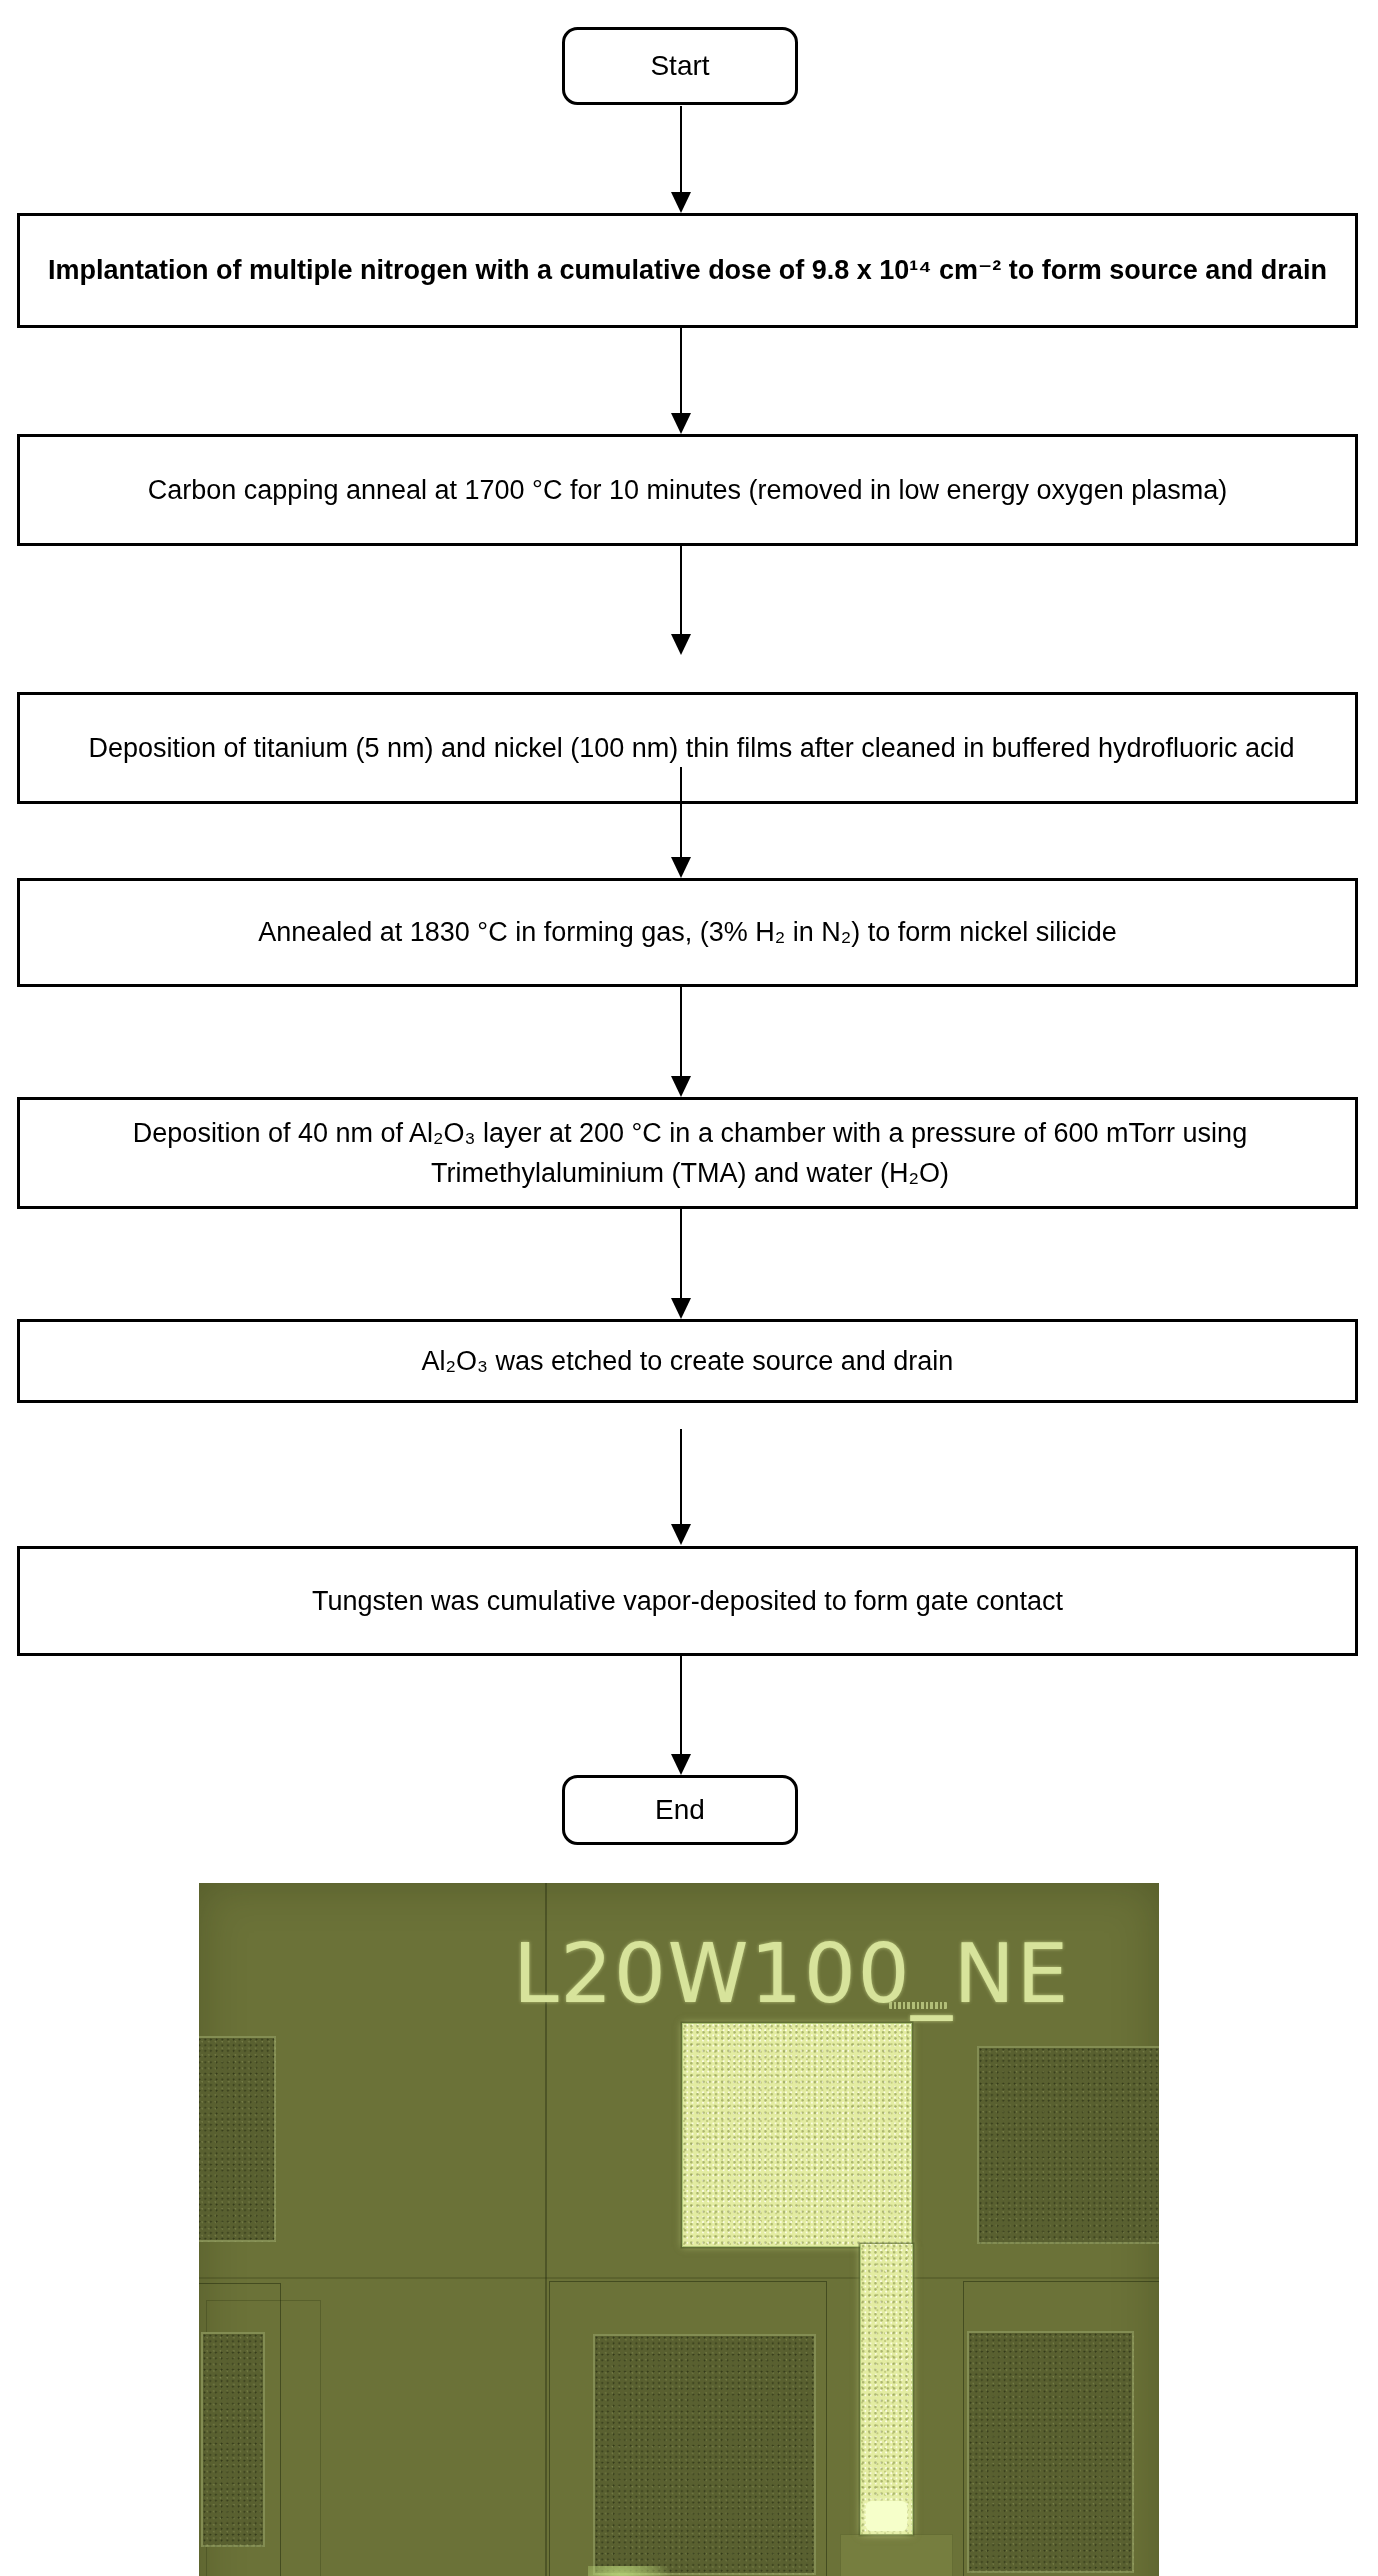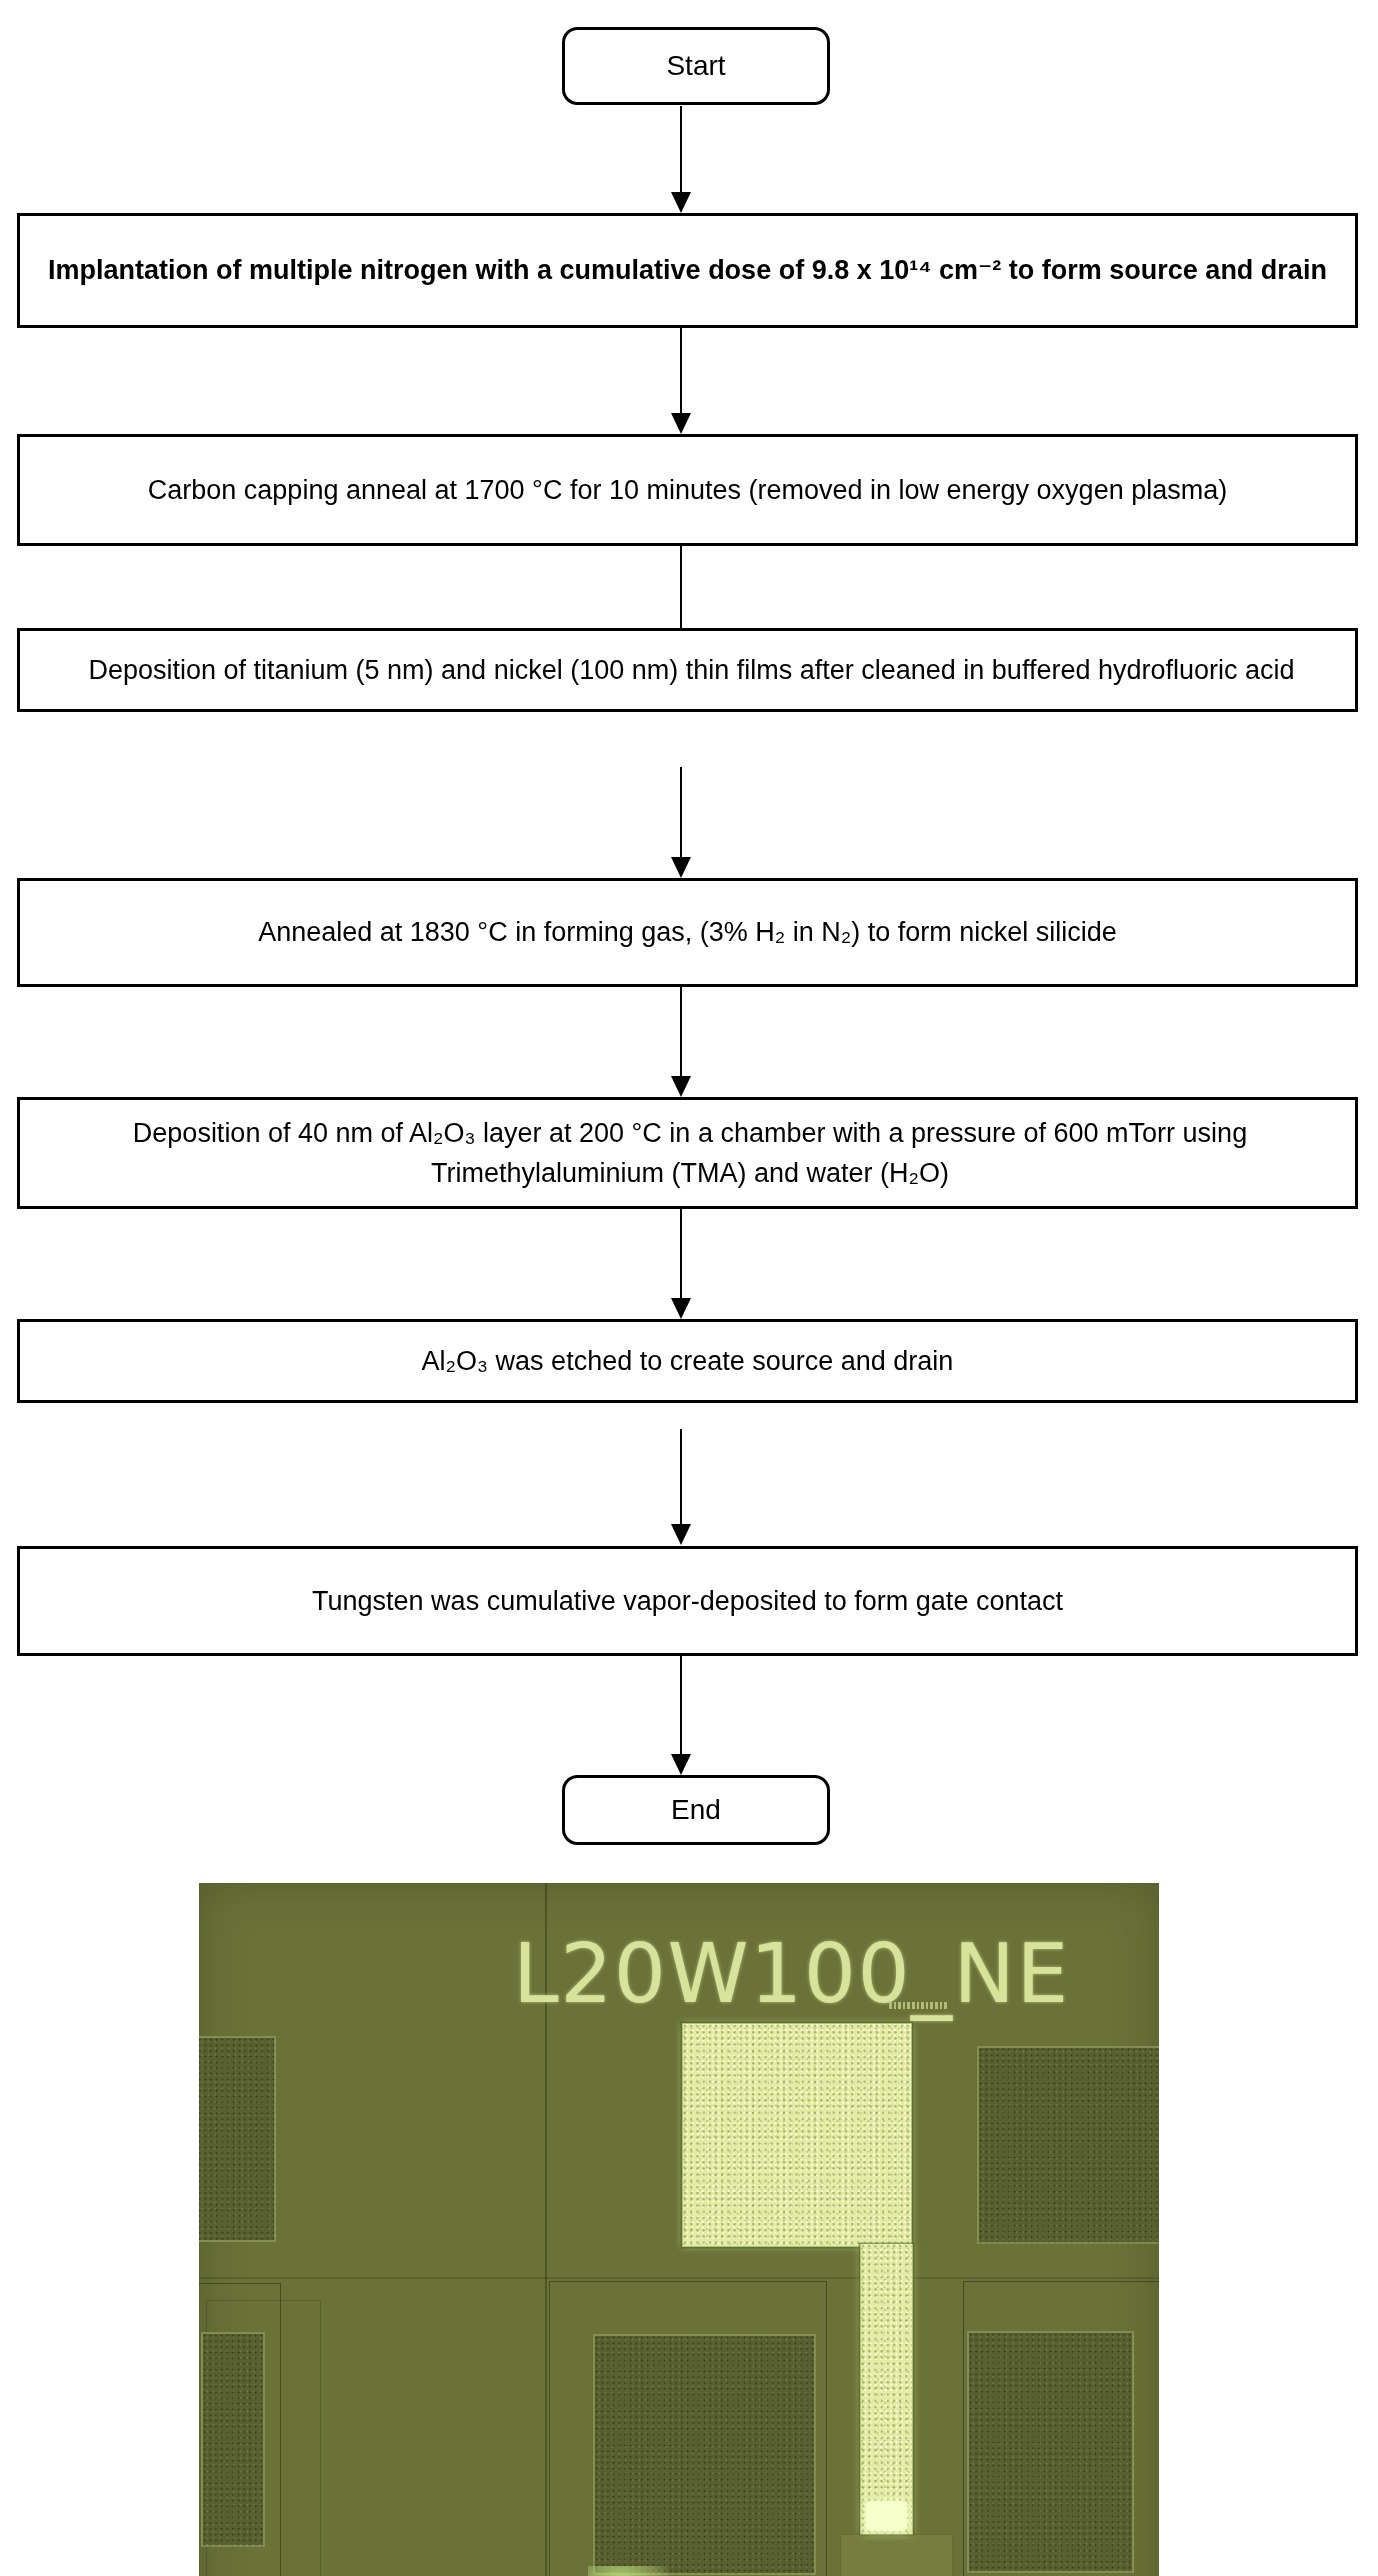--- a/index.html
+++ b/index.html
@@ -14,30 +14,30 @@
   
   .process{
     position:absolute;left:17px;width:1341px;
     border:3.1px solid #000;background:#fff;
     box-sizing:border-box;
     display:flex;align-items:center;justify-content:center;
     text-align:center;font-size:27px;line-height:1.5;color:#000;
     padding:0 24px;
   }
   .terminal{
-    position:absolute;left:562px;width:268px;
+    position:absolute;left:562px;width:236px;
     border:3.1px solid #000;border-radius:15.5px;background:#fff;
     box-sizing:border-box;
     display:flex;align-items:center;justify-content:center;
     font-size:28px;color:#000;
   }
   .n-start{top:27px;height:78px;}
   .n-1{top:213px;height:115px;font-weight:bold;}
   .n-2{top:434px;height:112px;}
-  .n-3{top:628px;height:84px;padding-left:32px;}
+  .n-3{top:692px;height:112px;padding-left:32px;}
   .n-4{top:878px;height:109px;}
   .n-5{top:1097px;height:112px;padding-left:29px;}
   .n-6{top:1319px;height:84px;}
   .n-7{top:1546px;height:110px;}
   .n-end{top:1775px;height:70px;}
 
   .arrow{position:absolute;left:671px;width:20.6px;}
   .arrow .shaft{position:absolute;left:9.3px;top:0;width:2.1px;height:calc(100% - 20.6px);background:#000;}
   .arrow .head{position:absolute;bottom:0;left:0;width:0;height:0;
     border-left:10.3px solid transparent;border-right:10.3px solid transparent;border-top:21.6px solid #000;}

